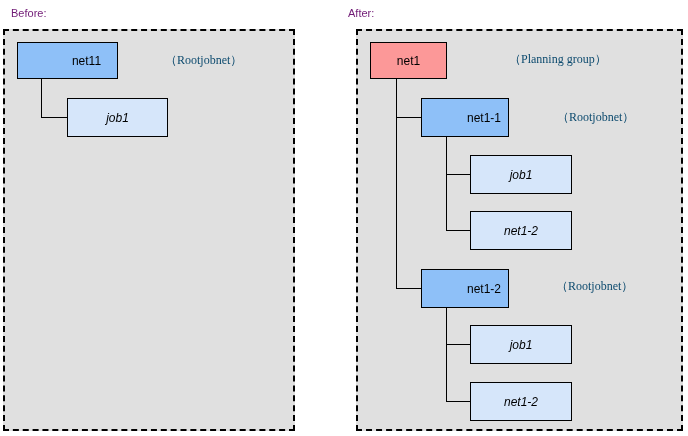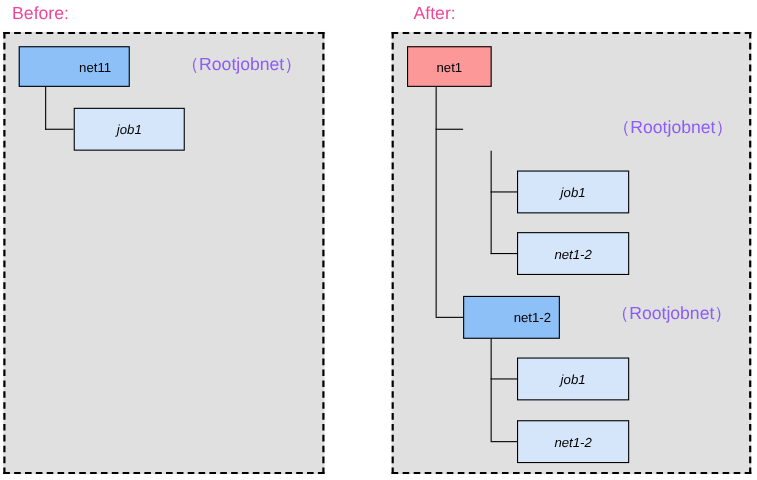--- a/index.html
+++ b/index.html
@@ -10,23 +10,23 @@
   }
   .canvas {
     position: relative;
     width: 688px;
     height: 436px;
     background: #ffffff;
     overflow: hidden;
   }
   .sec-label {
     position: absolute;
-    font-size: 16px;
+    font-size: 11px;
     line-height: 14px;
-    color: #ec4899;
+    color: #701a75;
     white-space: nowrap;
   }
   .panel {
     position: absolute;
     box-sizing: border-box;
     background: var(--panel-bg, #e0e0e0);
     border: 2px dashed #000;
   }
   .node {
     position: absolute;
@@ -37,24 +37,25 @@
     justify-content: center;
     font-size: 12px;
     color: #000;
     white-space: nowrap;
   }
   .node.rootnet  { background: var(--node-root-blue, #8ec0f8); padding-left: 38px; }
   .node.childnet { background: var(--node-child-blue, #d6e6fa); font-style: italic; }
   .node.planning { background: var(--node-planning-pink, #fc9898); }
   .note {
     position: absolute;
-    font-size: 16px;
+    font-size: 12px;
     line-height: 14px;
-    color: #8b5cf6;
+    color: #0c4a6e;
     white-space: nowrap;
+    font-family: Liberation Serif, serif;
   }
   .line {
     position: absolute;
     background: var(--line, #000);
   }
 </style>
 </head>
 <body>
 
 <div class="canvas">
@@ -65,31 +66,33 @@
 
   <div class="node rootnet" style="left:17px; top:42px; width:101px; height:37px;">net11</div>
 
   <div class="note" style="left:165px; top:53px;">（Rootjobnet）</div>
 
   <div class="line" style="left:41px; top:79px; width:1px; height:39px;"></div>
   <div class="line" style="left:41px; top:117px; width:26px; height:1px;"></div>
 
   <div class="node childnet" style="left:67px; top:98px; width:101px; height:39px;">job1</div>
 
-  <div class="sec-label" style="left:376px; top:6px;">After:</div>
+  <div class="sec-label" style="left:348px; top:6px;">After:</div>
 
   <div class="panel" style="left:356px; top:29px; width:327px; height:402px;"></div>
 
   <div class="node planning" style="left:370px; top:42px; width:77px; height:37px;">net1</div>
 
+  <div class="note" style="left:509px; top:52px;">（Planning group）</div>
 
   <div class="line" style="left:396px; top:79px; width:1px; height:209px;"></div>
   <div class="line" style="left:396px; top:117px; width:25px; height:1px;"></div>
   <div class="line" style="left:396px; top:288px; width:25px; height:1px;"></div>
 
+  <div class="node rootnet" style="left:421px; top:98px; width:88px; height:39px;">net1-1</div>
   <div class="note" style="left:557px; top:110px;">（Rootjobnet）</div>
 
   <div class="line" style="left:446px; top:137px; width:1px; height:94px;"></div>
   <div class="line" style="left:446px; top:174px; width:24px; height:1px;"></div>
   <div class="line" style="left:446px; top:230px; width:24px; height:1px;"></div>
 
   <div class="node childnet" style="left:470px; top:155px; width:102px; height:39px;">job1</div>
   <div class="node childnet" style="left:470px; top:211px; width:102px; height:39px;">net1-2</div>
 
   <div class="node rootnet" style="left:421px; top:269px; width:88px; height:39px;">net1-2</div>

